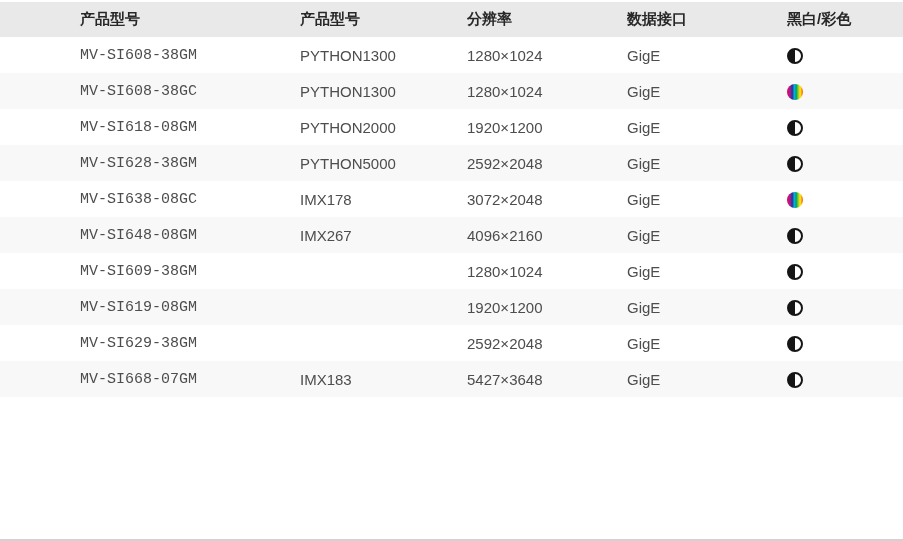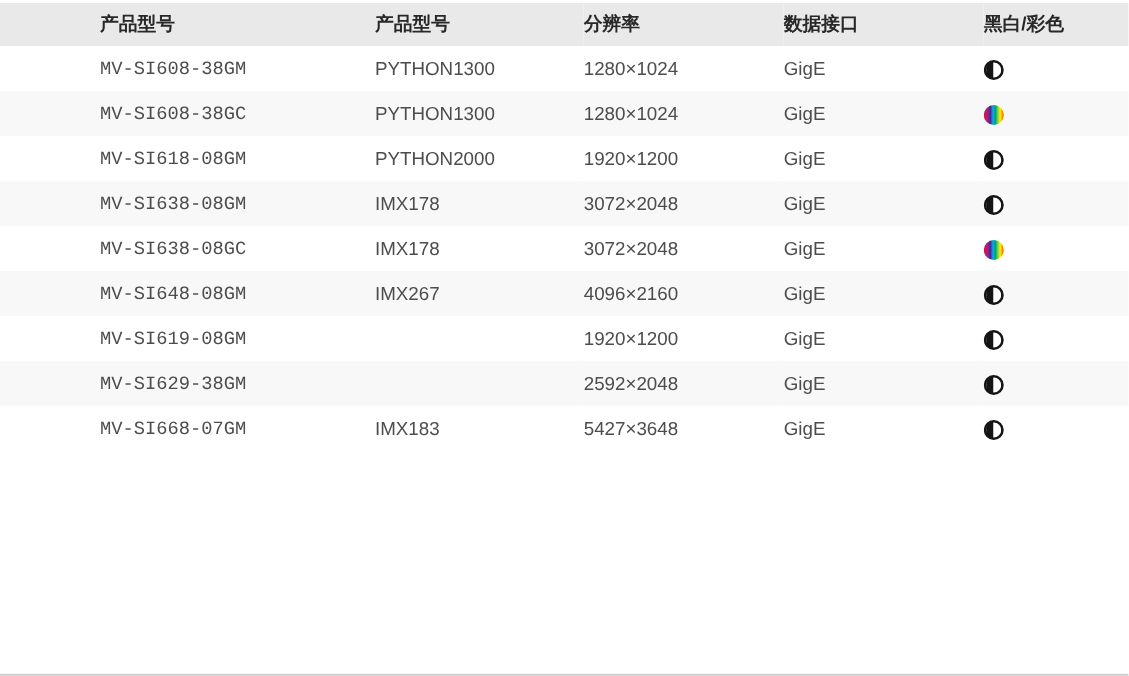--- a/index.html
+++ b/index.html
@@ -93,46 +93,53 @@
   </tr>
 
   <tr>
     <td class="c1">MV-SI618-08GM</td>
     <td>PYTHON2000</td>
     <td>1920×1200</td>
     <td>GigE</td>
     <td><span class="icon mono"></span></td>
   </tr>
 
-
-
   <tr>
-    <td class="c1">MV-SI638-08GM</td>
-    <td>IMX178</td>
-    <td>3072×2048</td>
+    <td class="c1">MV-SI628-38GM</td>
+    <td>PYTHON5000</td>
+    <td>2592×2048</td>
     <td>GigE</td>
     <td><span class="icon mono"></span></td>
   </tr>
+
+
 
   <tr>
     <td class="c1">MV-SI638-08GC</td>
     <td>IMX178</td>
     <td>3072×2048</td>
     <td>GigE</td>
     <td><span class="icon color"></span></td>
   </tr>
 
   <tr>
     <td class="c1">MV-SI648-08GM</td>
     <td>IMX267</td>
     <td>4096×2160</td>
     <td>GigE</td>
     <td><span class="icon mono"></span></td>
   </tr>
 
+  <tr>
+    <td class="c1">MV-SI609-38GM</td>
+    <td></td>
+    <td>1280×1024</td>
+    <td>GigE</td>
+    <td><span class="icon mono"></span></td>
+  </tr>
 
   <tr>
     <td class="c1">MV-SI619-08GM</td>
     <td></td>
     <td>1920×1200</td>
     <td>GigE</td>
     <td><span class="icon mono"></span></td>
   </tr>
 
 

